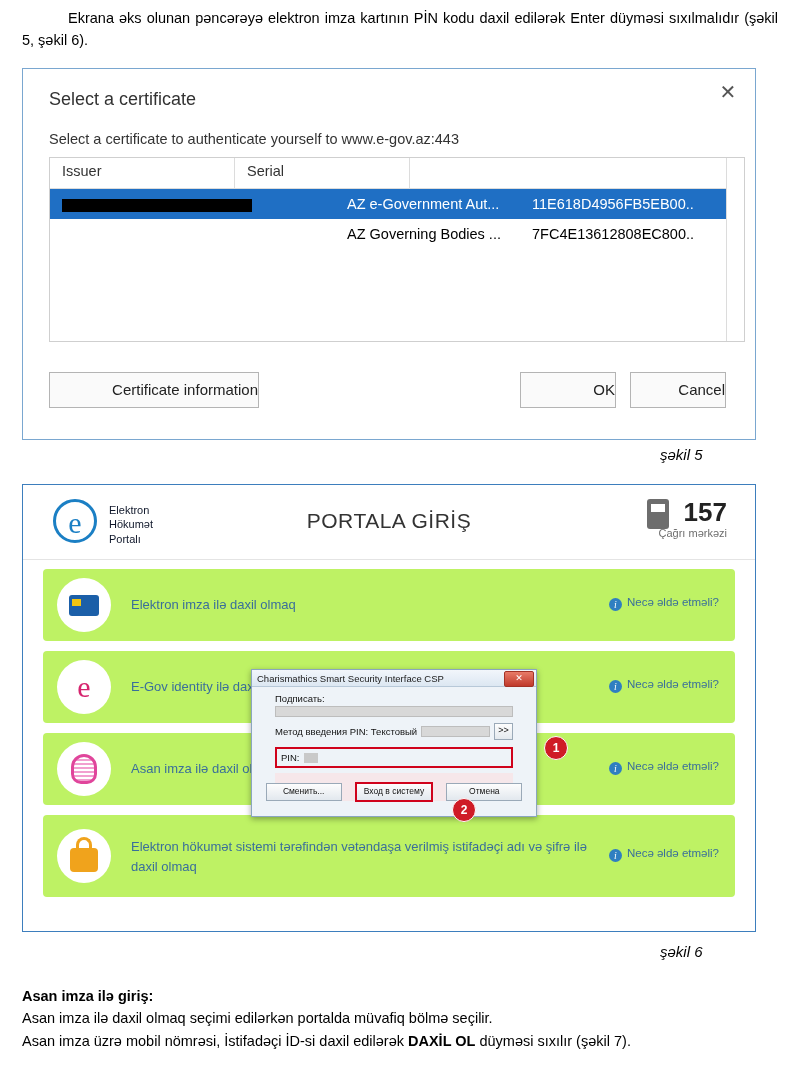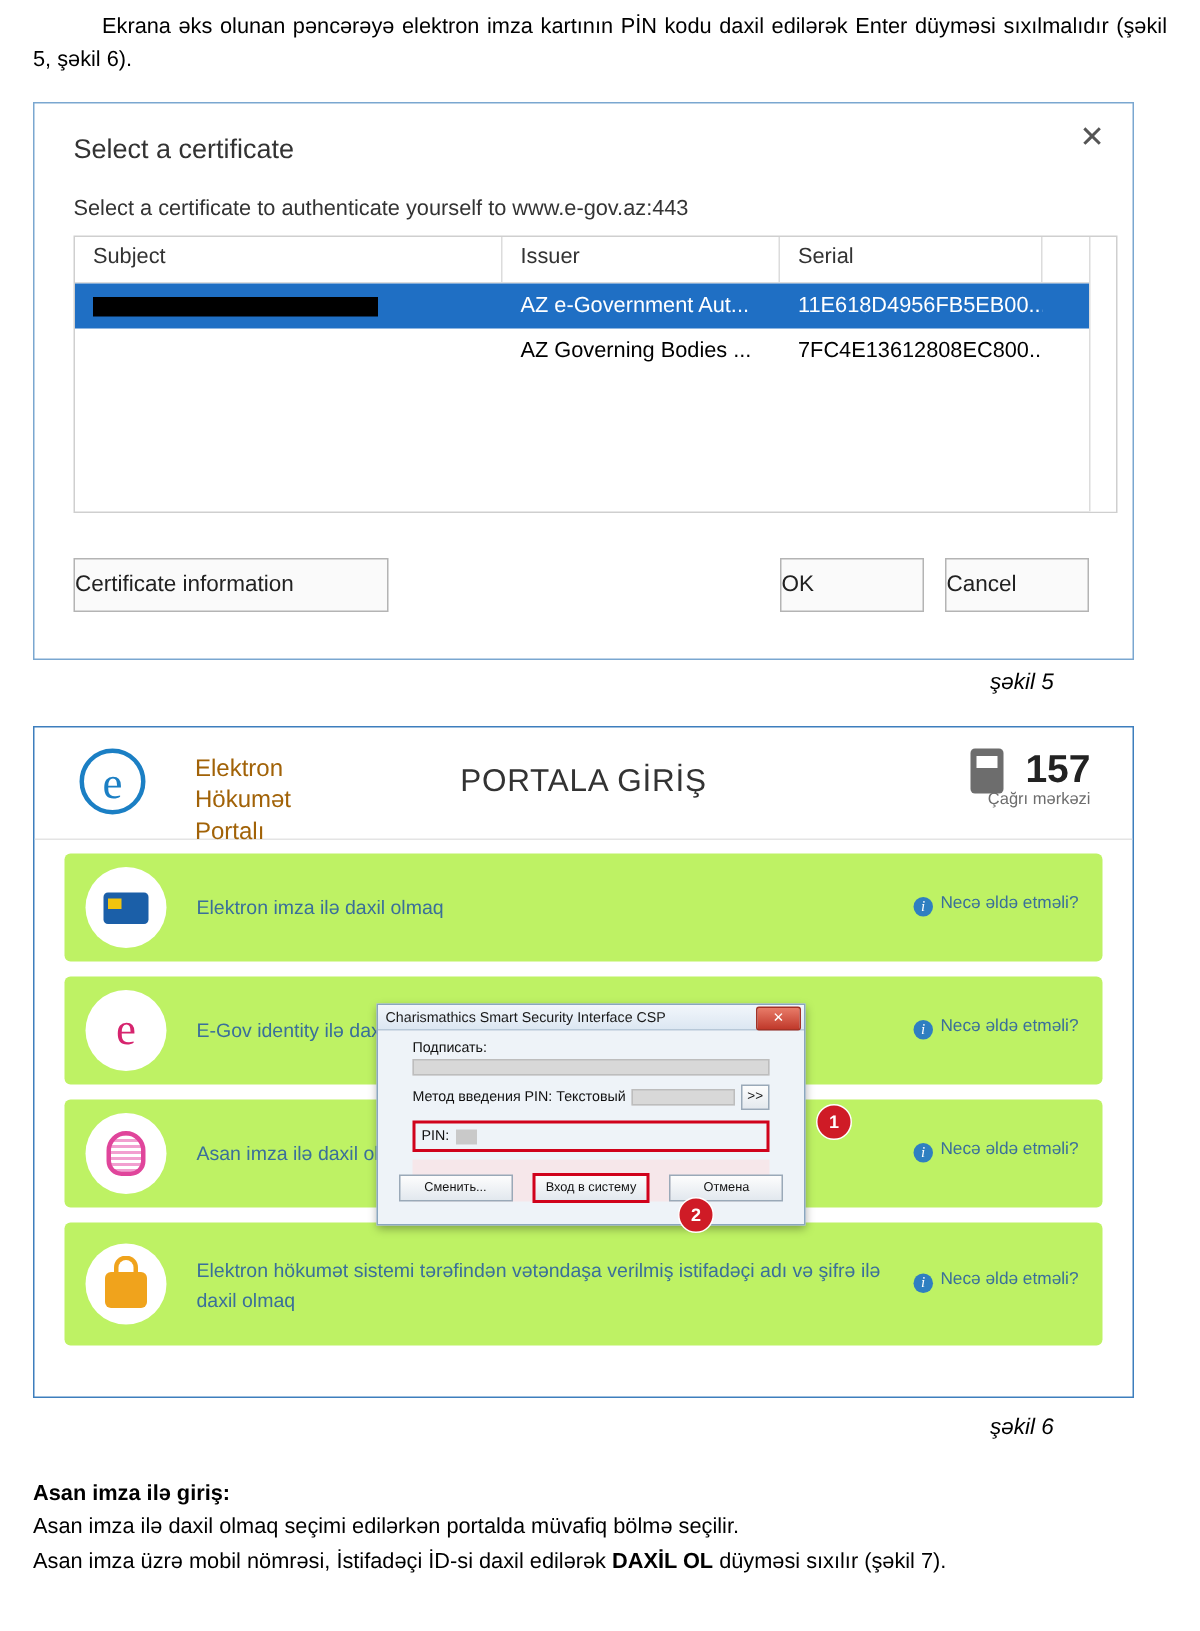--- a/index.html
+++ b/index.html
@@ -122,21 +122,21 @@
     border-left: 1px solid #dcdcdc;
     background: #fff;
   }
 
   .cert-btn {
     position: absolute;
     border: 1px solid #b4b4b4;
     background: #fafafa;
     font-size: 15px;
     color: #222;
-    text-align: left;
+    text-align: right;
     box-sizing: border-box;
     cursor: pointer;
   }
   #btn-certinfo { left: 26px;  top: 303px; width: 210px; height: 36px; line-height: 34px; }
   #btn-ok       { left: 497px; top: 303px; width: 96px;  height: 36px; line-height: 34px; }
   #btn-cancel   { left: 607px; top: 303px; width: 96px;  height: 36px; line-height: 34px; }
 
   .caption {
     position: absolute;
     font-style: italic;
@@ -175,24 +175,23 @@
     font-size: 30px;
     font-family: "Liberation Serif", serif;
     text-align: center;
     line-height: 42px;
     box-sizing: border-box;
   }
   .egov-text {
     position: absolute;
     left: 86px;
     top: 18px;
-    font-size: 16px;
-    color: #a16207;
+    font-size: 11px;
+    color: #0f172a;
     line-height: 1.3;
-    margin-left: 21px;
   }
   .portal-title {
     position: absolute;
     left: 0; right: 0;
     top: 24px;
     text-align: center;
     font-size: 21px;
     color: #333;
     letter-spacing: .5px;
   }
@@ -474,21 +473,20 @@
 
 <div class="intro"><span class="indent"></span><span>Ekrana əks olunan pəncərəyə elektron imza kartının PİN kodu daxil edilərək Enter düyməsi sıxılmalıdır (şəkil 5, şəkil 6).</span></div>
 
 <div class="fig5">
   <div class="cert-close">✕</div>
   <div class="cert-title">Select a certificate</div>
   <div class="cert-sub">Select a certificate to authenticate yourself to www.e-gov.az:443</div>
 
   <div class="cert-table">
     <div class="cert-head">
-      <div class="col-subject">Subject</div>
       <div class="col-issuer">Issuer</div>
       <div class="col-serial">Serial</div>
       <div class="col-pad"></div>
     </div>
 
     <div class="cert-row selected">
       <div class="col-subject"><span class="redacted"></span></div>
       <div class="col-issuer">AZ e-Government Aut...</div>
       <div class="col-serial">11E618D4956FB5EB00...</div>
       <div class="col-pad"></div>

